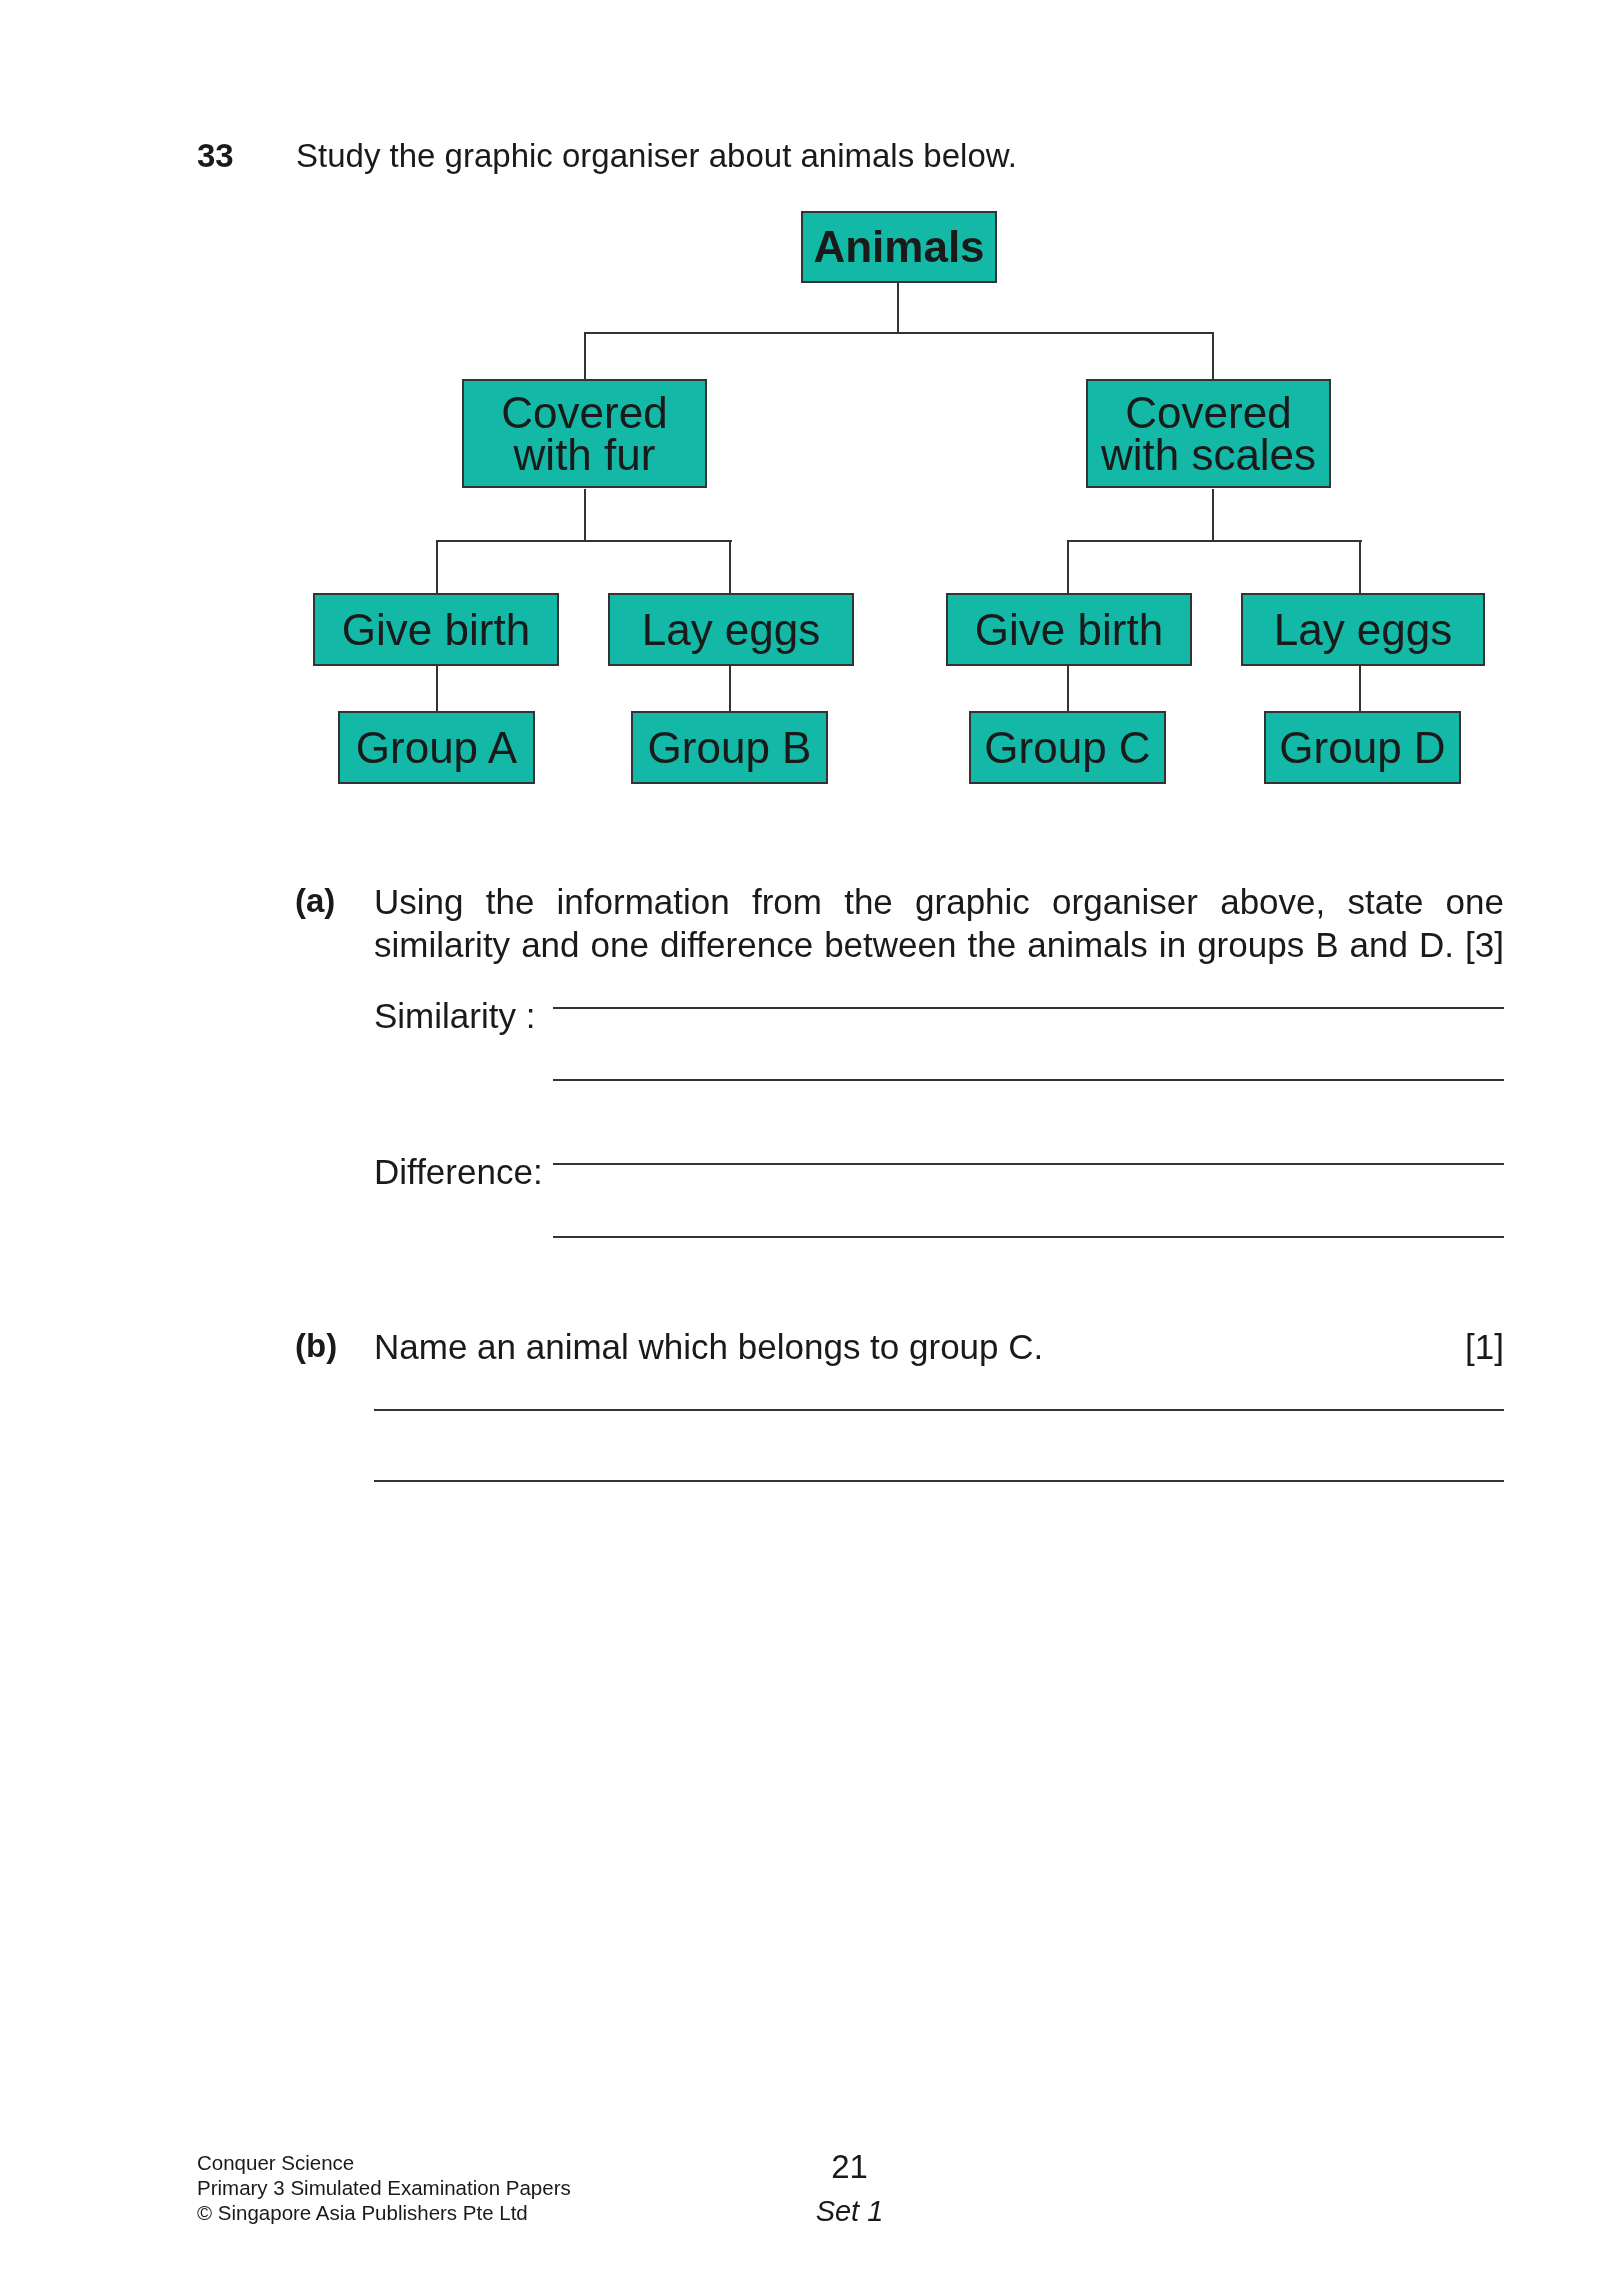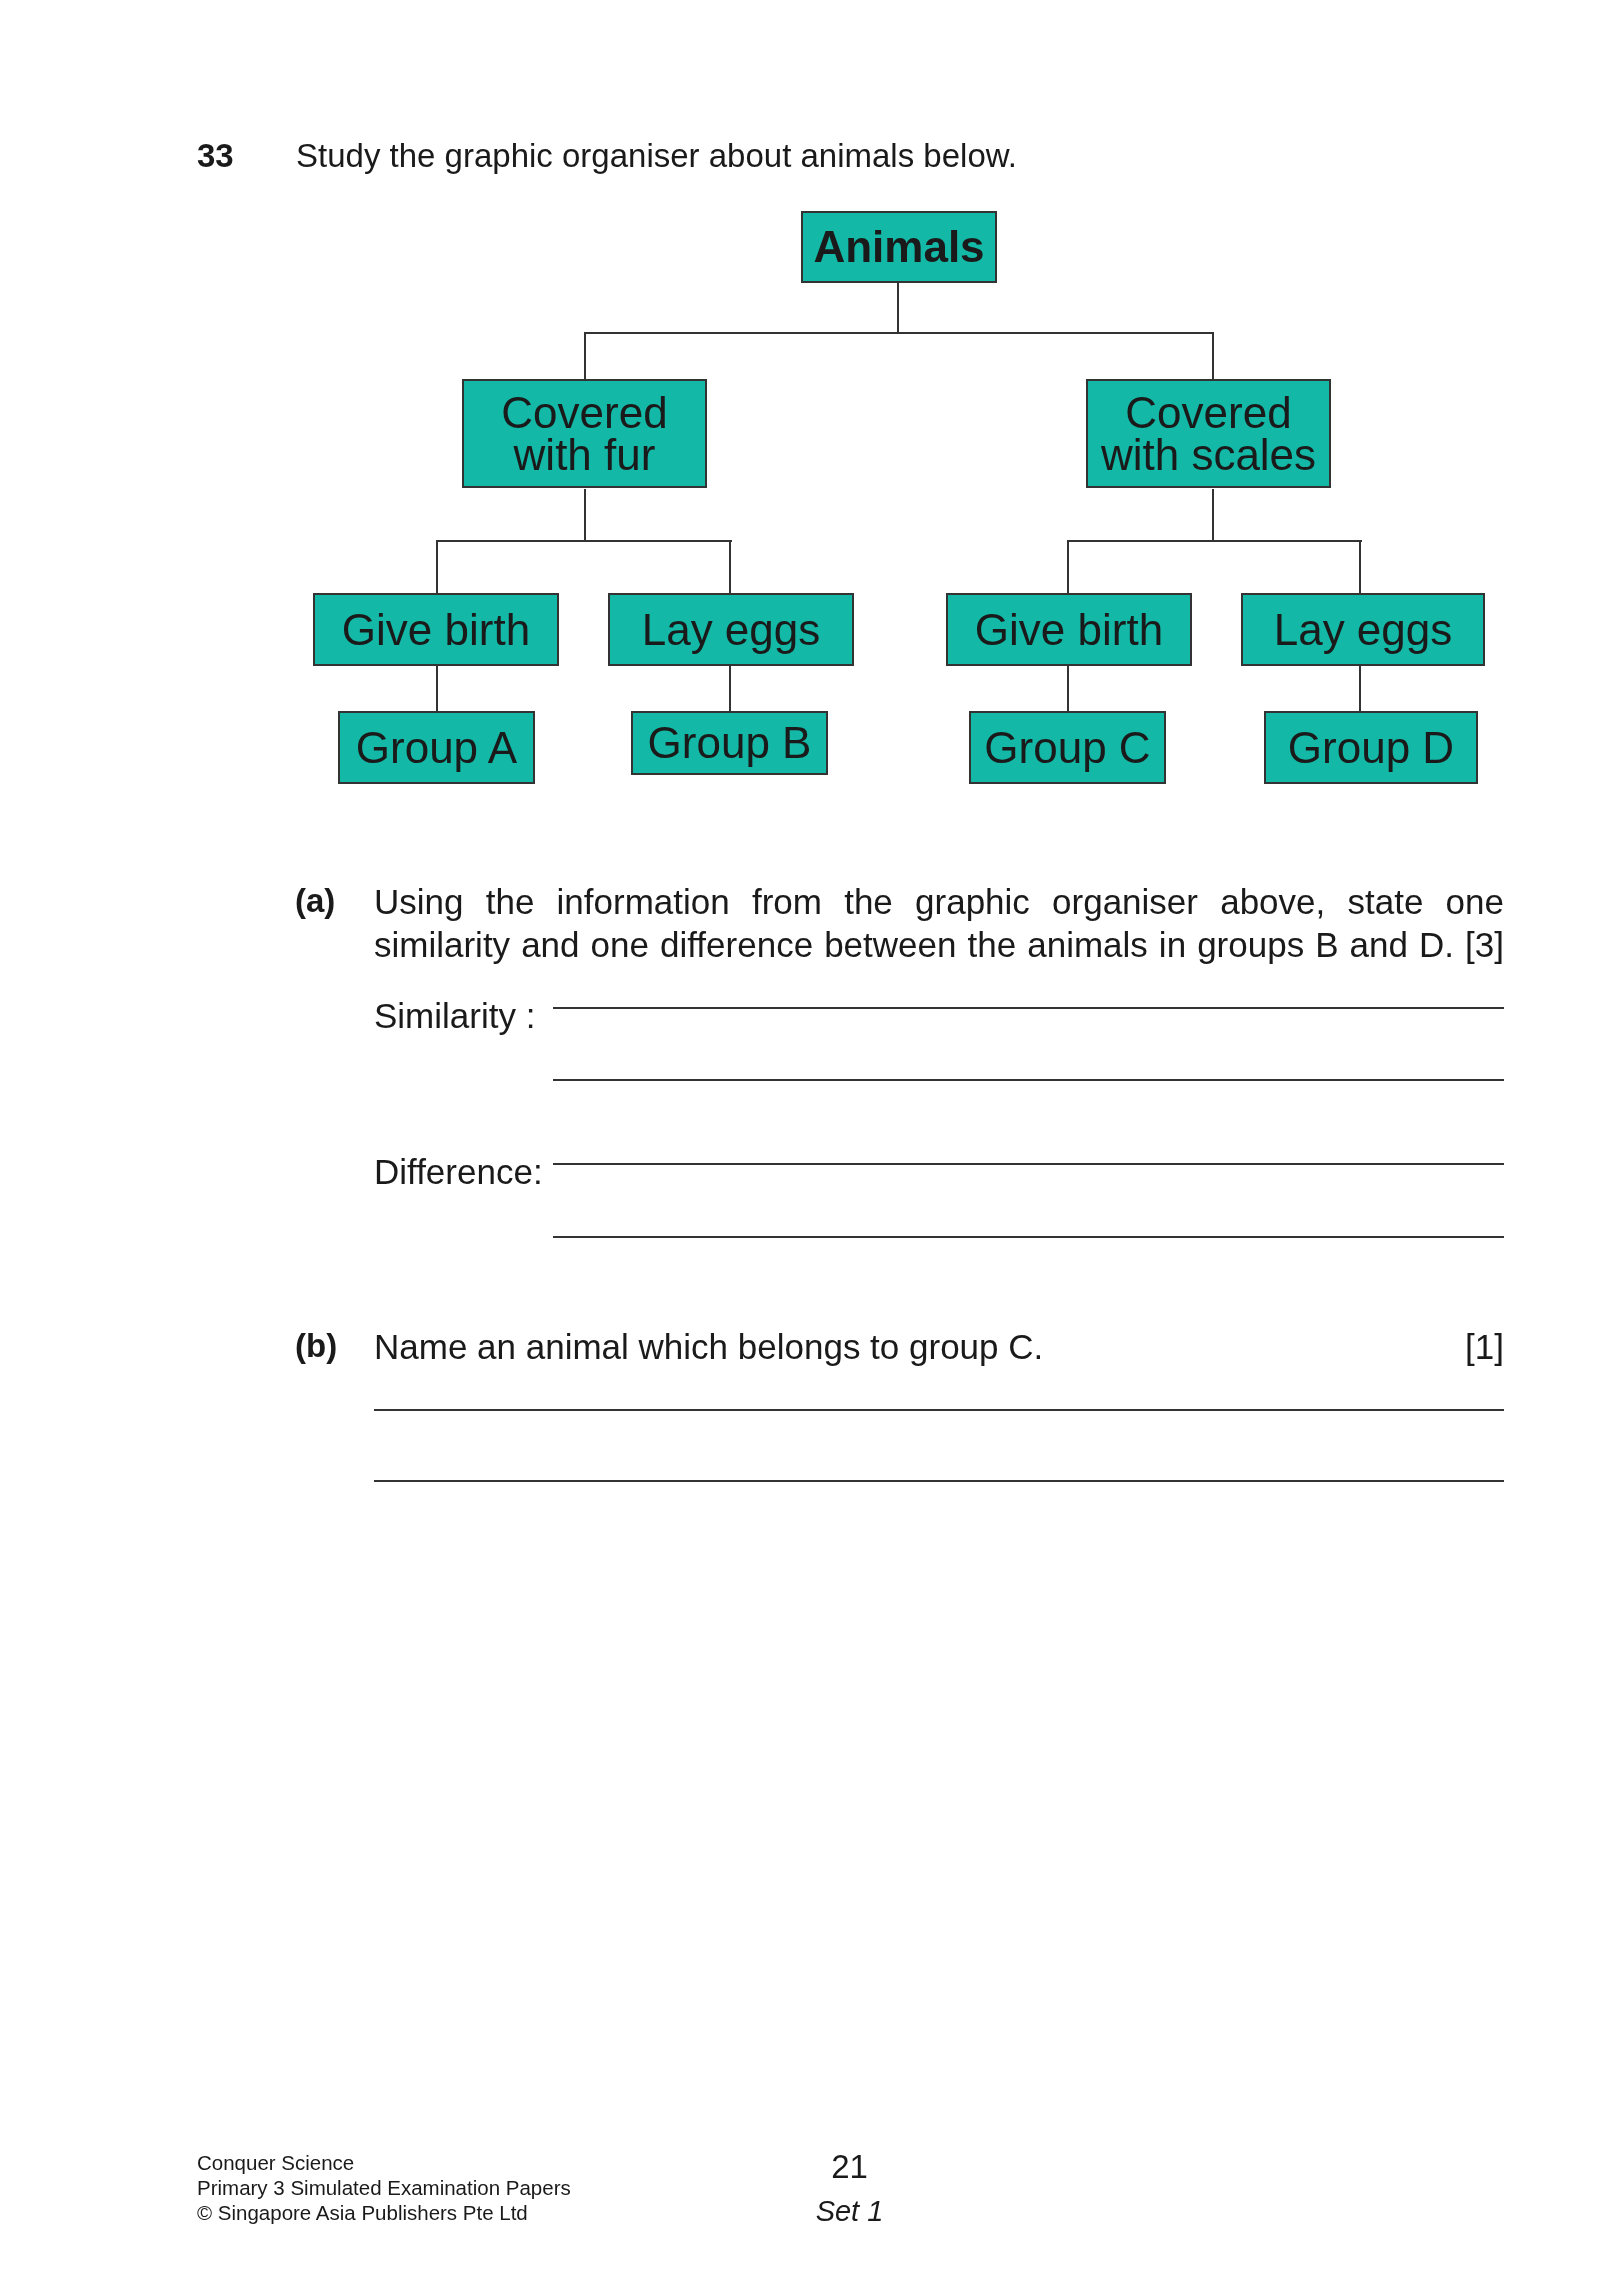--- a/index.html
+++ b/index.html
@@ -73,27 +73,27 @@
   </div>
 
   <div class="line-v" style="left:436px; top:666px; height:45px;"></div>
   <div class="line-v" style="left:729px; top:666px; height:45px;"></div>
   <div class="line-v" style="left:1067px; top:666px; height:45px;"></div>
   <div class="line-v" style="left:1359px; top:666px; height:45px;"></div>
 
   <div class="box" style="left:338px; top:711px; width:197px; height:73px;">
     <span>Group A</span>
   </div>
-  <div class="box" style="left:631px; top:711px; width:197px; height:64px;">
+  <div class="box" style="left:631px; top:711px; width:197px; height:73px;">
     <span>Group B</span>
   </div>
   <div class="box" style="left:969px; top:711px; width:197px; height:73px;align-items:center;">
     <span>Group C</span>
   </div>
-  <div class="box" style="left:1264px; top:711px; width:214px; height:73px;">
+  <div class="box" style="left:1264px; top:711px; width:197px; height:73px;">
     <span>Group D</span>
   </div>
 </div>
 
 <div class="abs part-label" style="left:295px; top:862px;">(a)</div>
 <div class="abs body-text justify" style="left:374px; top:862px; width:1130px;">Using the information from the graphic organiser above, state one</div>
 <div class="abs body-text justify" style="left:374px; top:905px; width:1130px;">similarity and one difference between the animals in groups B and D. [3]</div>
 
 <div class="abs body-text" style="left:374px; top:976px;">Similarity :</div>
 <div class="ans-line" style="left:553px; top:1007px; width:951px;"></div>

